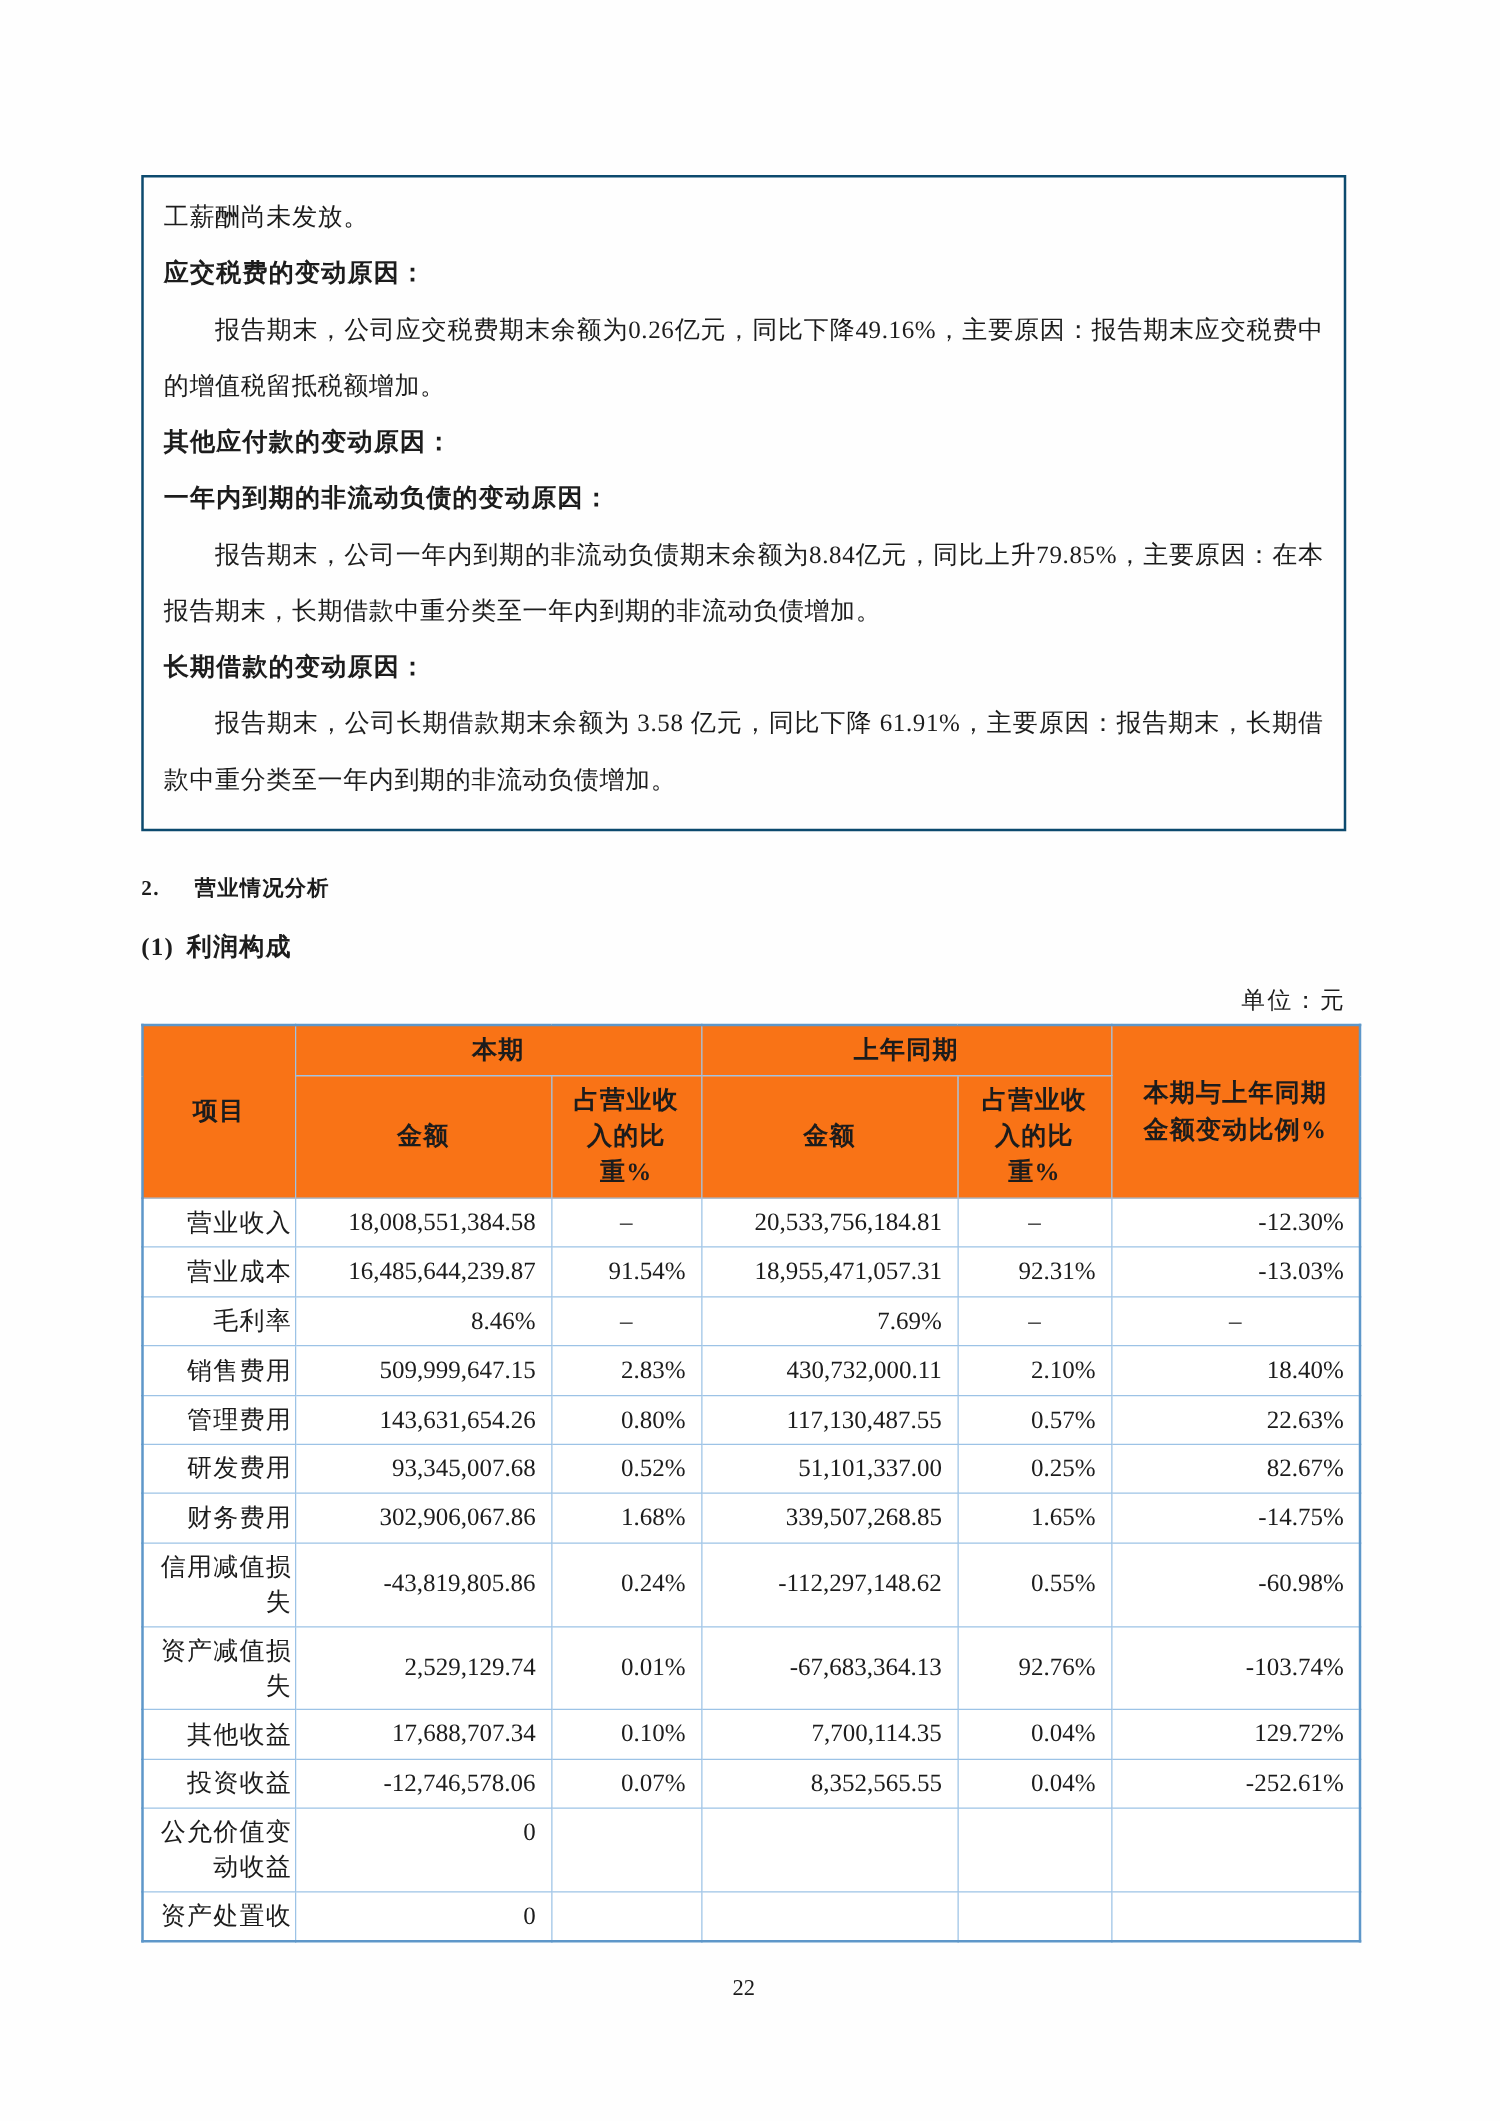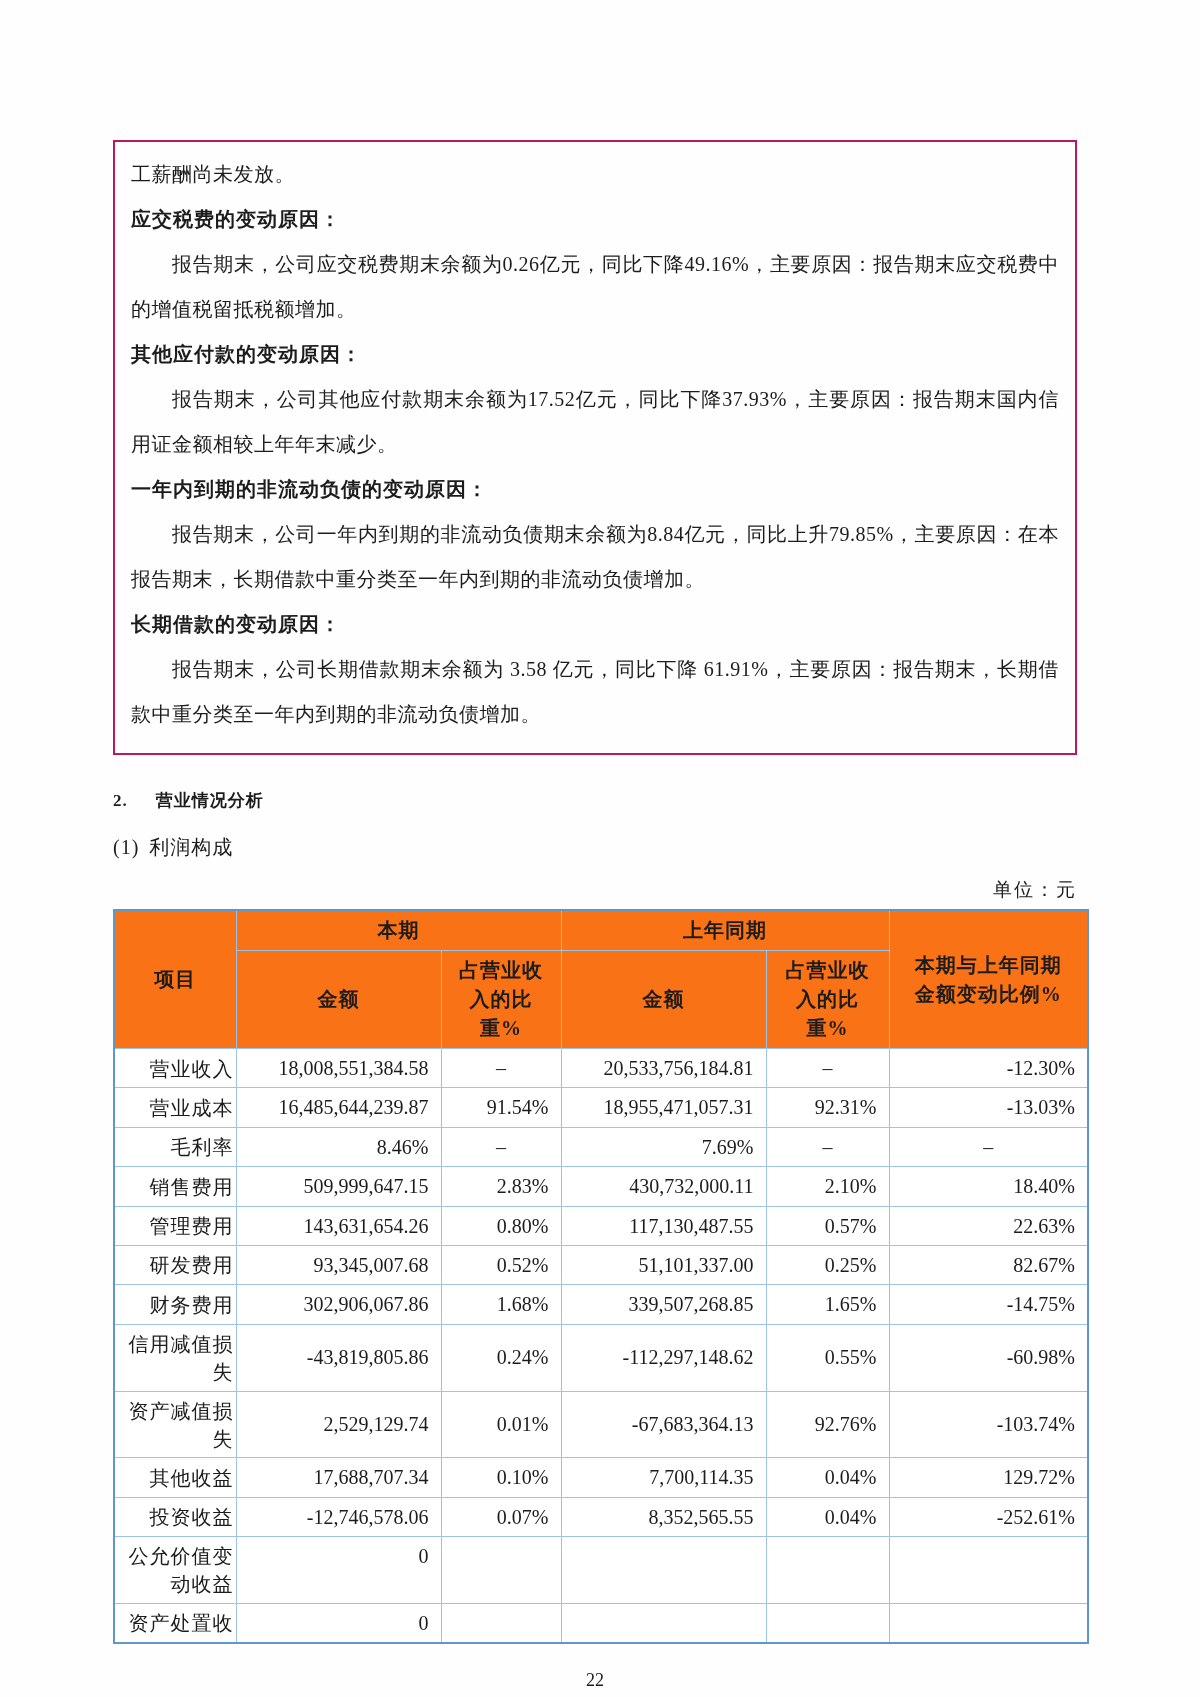--- a/index.html
+++ b/index.html
@@ -18,21 +18,21 @@
     box-sizing: border-box;
   }
   .content {
     position: absolute;
     left: 113px;
     top: 140px;
     width: 964px;
   }
   
   .callout {
-    border: 2px solid #be185d;
+    border: 2px solid #0c4a6e;
     padding: 10px 16px 16px 16px;
     box-sizing: border-box;
   }
   .callout p {
     margin: 0;
     font-size: 20px;
     line-height: 2.25;
     text-align: justify;
     letter-spacing: 0.5px;
   }
@@ -47,21 +47,21 @@
   .section-heading {
     margin-top: 34px;
     font-size: 17px;
     font-weight: bold;
     letter-spacing: 1px;
   }
   .section-heading .sec-num { display: inline-block; margin-right: 28px; }
   .subsection-heading {
     margin-top: 22px;
     font-size: 20px;
-    font-weight: normal;
+    font-weight: bold;
     letter-spacing: 1px;
   }
   .subsection-heading .sub-num { display: inline-block; margin-right: 10px; }
   .unit-label {
     margin-top: 16px;
     text-align: right;
     font-size: 19px;
     letter-spacing: 2px;
   }
   
@@ -113,21 +113,20 @@
 <body>
 
 <div class="page">
   <div class="content">
 
     <div class="callout">
         <p class="">工薪酬尚未发放。</p>
         <p class="hd">应交税费的变动原因：</p>
         <p class="ind">报告期末，公司应交税费期末余额为0.26亿元，同比下降49.16%，主要原因：报告期末应交税费中的增值税留抵税额增加。</p>
         <p class="hd">其他应付款的变动原因：</p>
-        <p class="ind">报告期末，公司其他应付款期末余额为17.52亿元，同比下降37.93%，主要原因：报告期末国内信用证金额相较上年年末减少。</p>
         <p class="hd">一年内到期的非流动负债的变动原因：</p>
         <p class="ind">报告期末，公司一年内到期的非流动负债期末余额为8.84亿元，同比上升79.85%，主要原因：在本报告期末，长期借款中重分类至一年内到期的非流动负债增加。</p>
         <p class="hd">长期借款的变动原因：</p>
         <p class="ind">报告期末，公司长期借款期末余额为 3.58 亿元，同比下降 61.91%，主要原因：报告期末，长期借款中重分类至一年内到期的非流动负债增加。</p>
       </div>
 
     <div class="section-heading">
       <span class="sec-num">2.</span><span>营业情况分析</span>
     </div>
 

